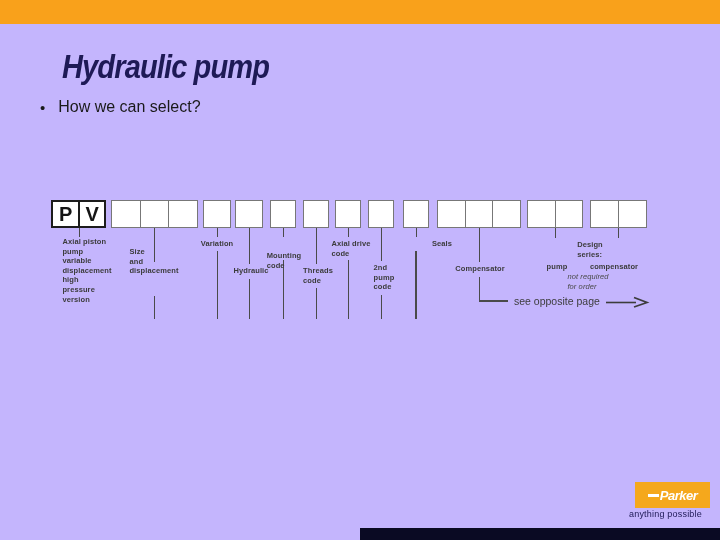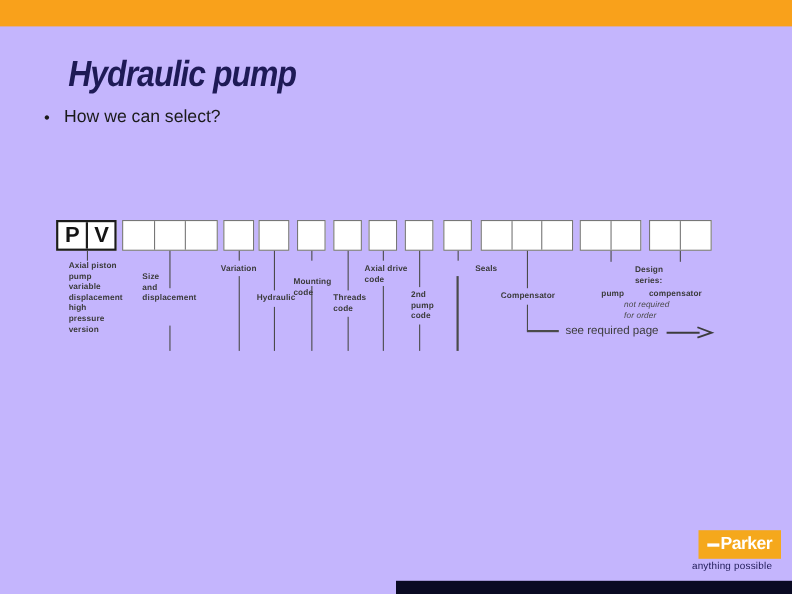--- a/index.html
+++ b/index.html
@@ -53,21 +53,21 @@
   .arrow-svg { position:absolute; }
 
   
   .logo-box {
     position:absolute; left:635px; top:482px; width:75px; height:26px;
     background:var(--logo-orange, #F5A81C);
     display:flex; align-items:center; justify-content:center;
   }
   .logo-dash { width:11px; height:3px; background:#ffffff; margin-right:1px; }
   .logo-text {
-    color:#ffffff; font-weight:bold; font-size:16px;
+    color:#ffffff; font-weight:bold; font-style:italic; font-size:13px;
     letter-spacing:-0.5px;
   }
   .logo-tagline {
     position:absolute; left:629px; top:509px; width:86px; 
     font-size:9px; color:var(--navy, #1E1A56); letter-spacing:0.2px;
   }
   .footer-bar {
     position:absolute; left:360px; top:528px; width:360px; height:12px;
     background:var(--footer-bar, #0A0A23);
   }
@@ -179,21 +179,21 @@
 code</div>
     <div class="diagram-label" style="left:442px;top:239px">Seals</div>
     <div class="diagram-label" style="left:480px;top:264px">Compensator</div>
     <div class="diagram-label" style="left:590px;top:240px">Design
 series:</div>
     <div class="diagram-label" style="left:557px;top:262px">pump</div>
     <div class="diagram-label" style="left:614px;top:262px">compensator</div>
     <div class="diagram-label italic" style="left:588px;top:272px">not required
 for order</div>
 
-    <div class="see-note" style="left:514px;top:295px">see required page</div>
+    <div class="see-note" style="left:514px;top:295px">see opposite page</div>
     <svg class="arrow-svg" style="left:605px;top:296px" width="46" height="12" viewBox="0 0 46 12">
       <line x1="1" y1="6.5" x2="31" y2="6.5" stroke="#3c3c3c" stroke-width="1.6"></line>
       <path d="M29 1.5 L42 6.5 L29 11" fill="none" stroke="#3c3c3c" stroke-width="1.7"></path>
     </svg>
 
   </div>
 
   <div class="logo-box">
     <span class="logo-dash"></span>
     <span class="logo-text">Parker</span>

